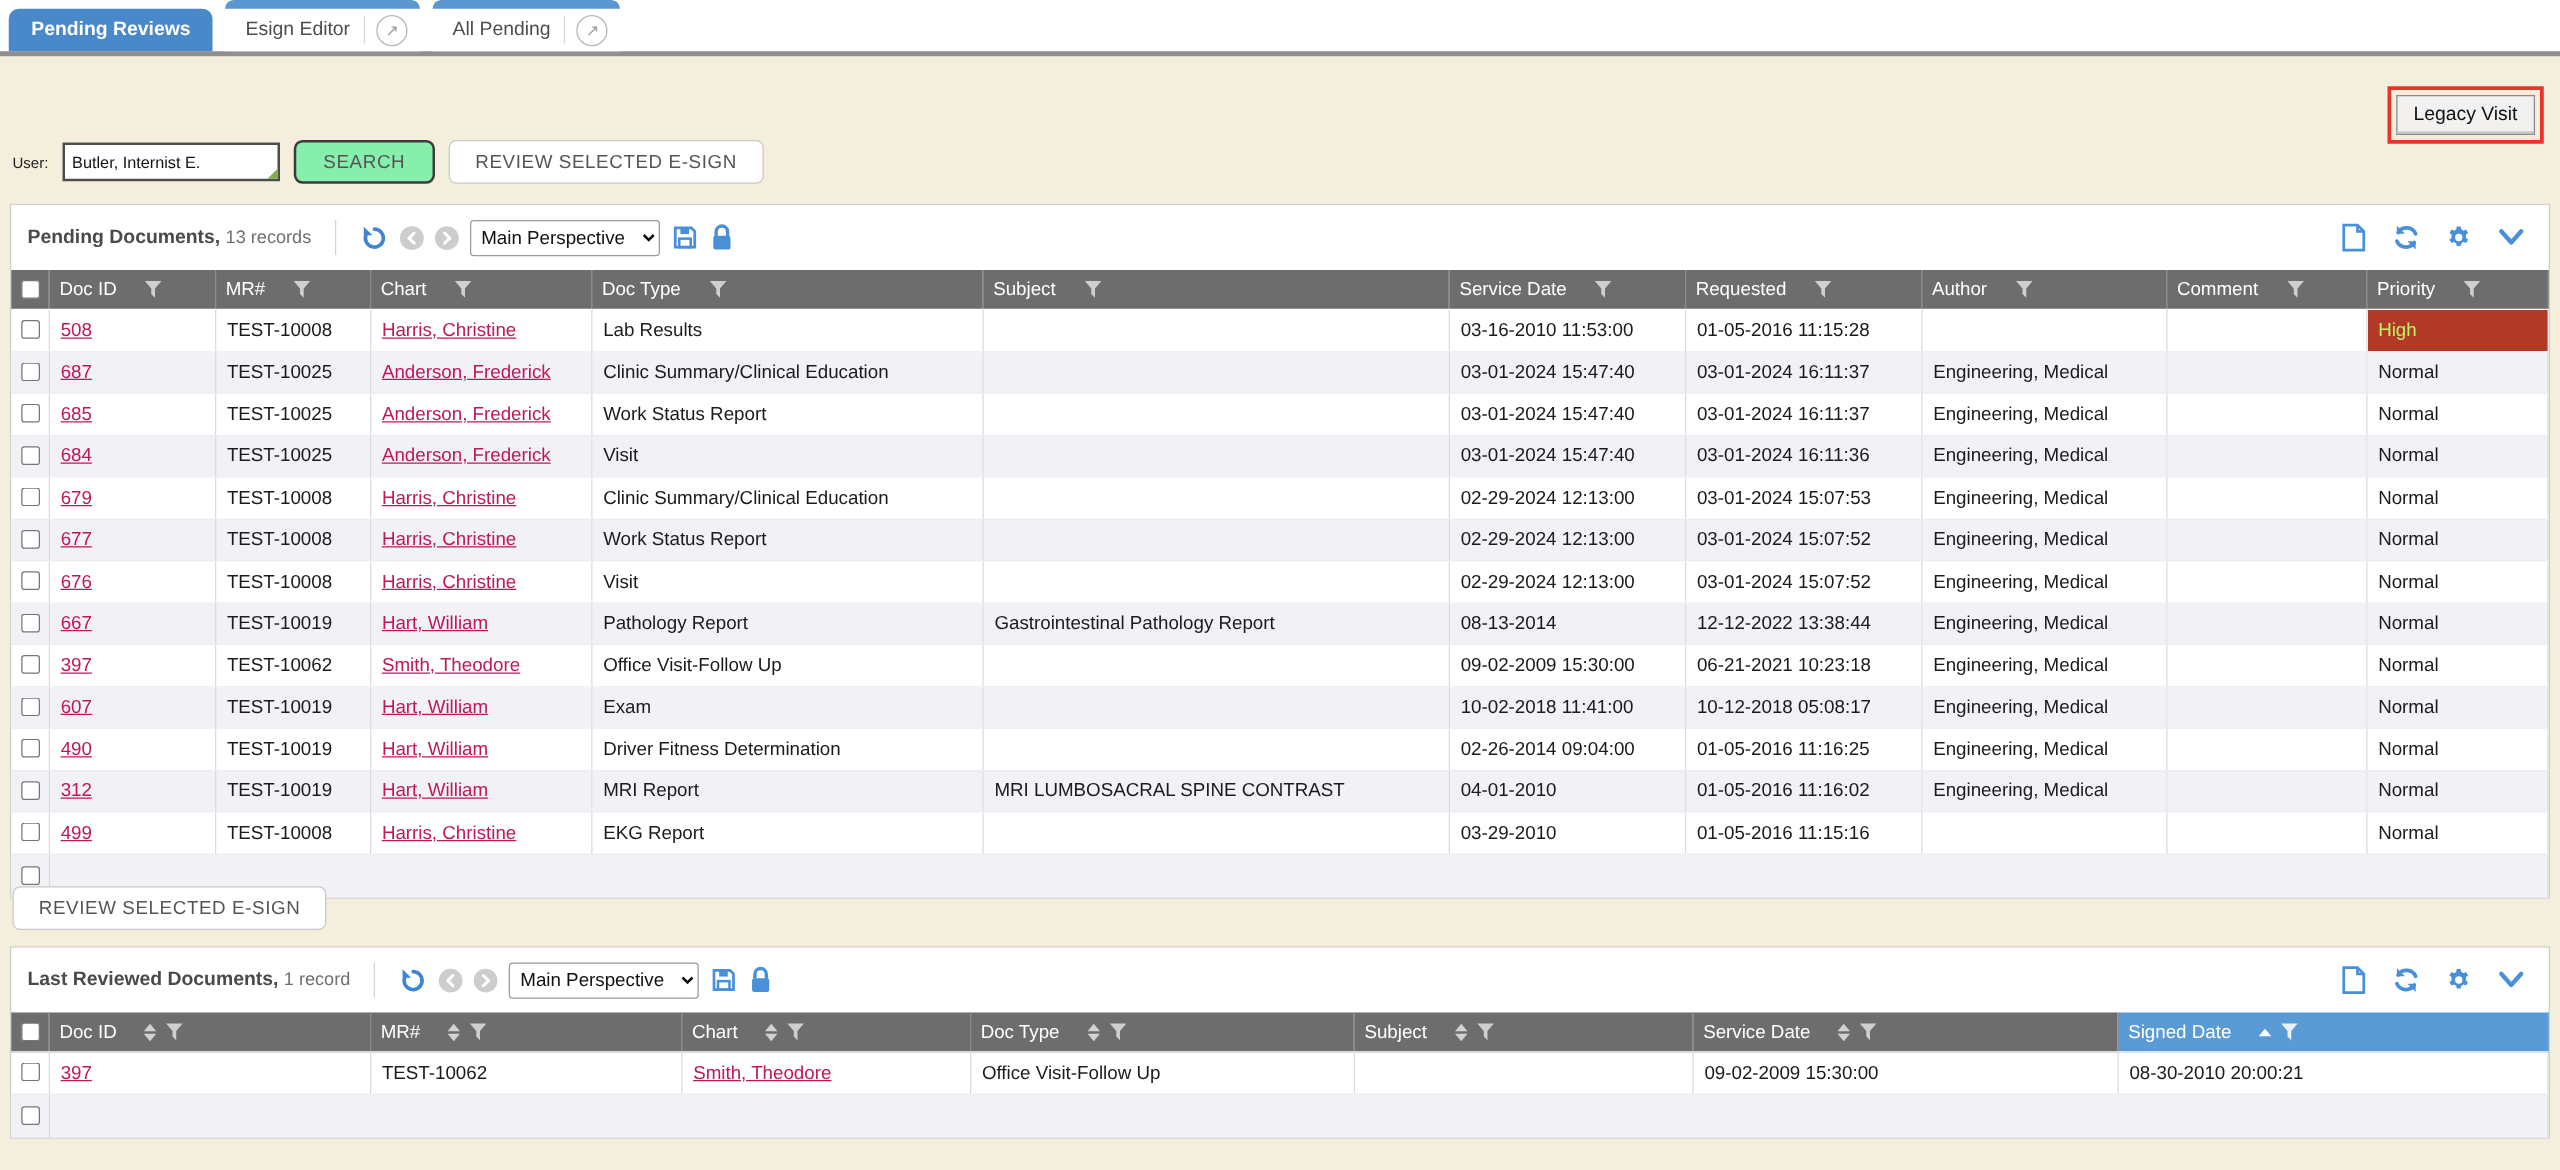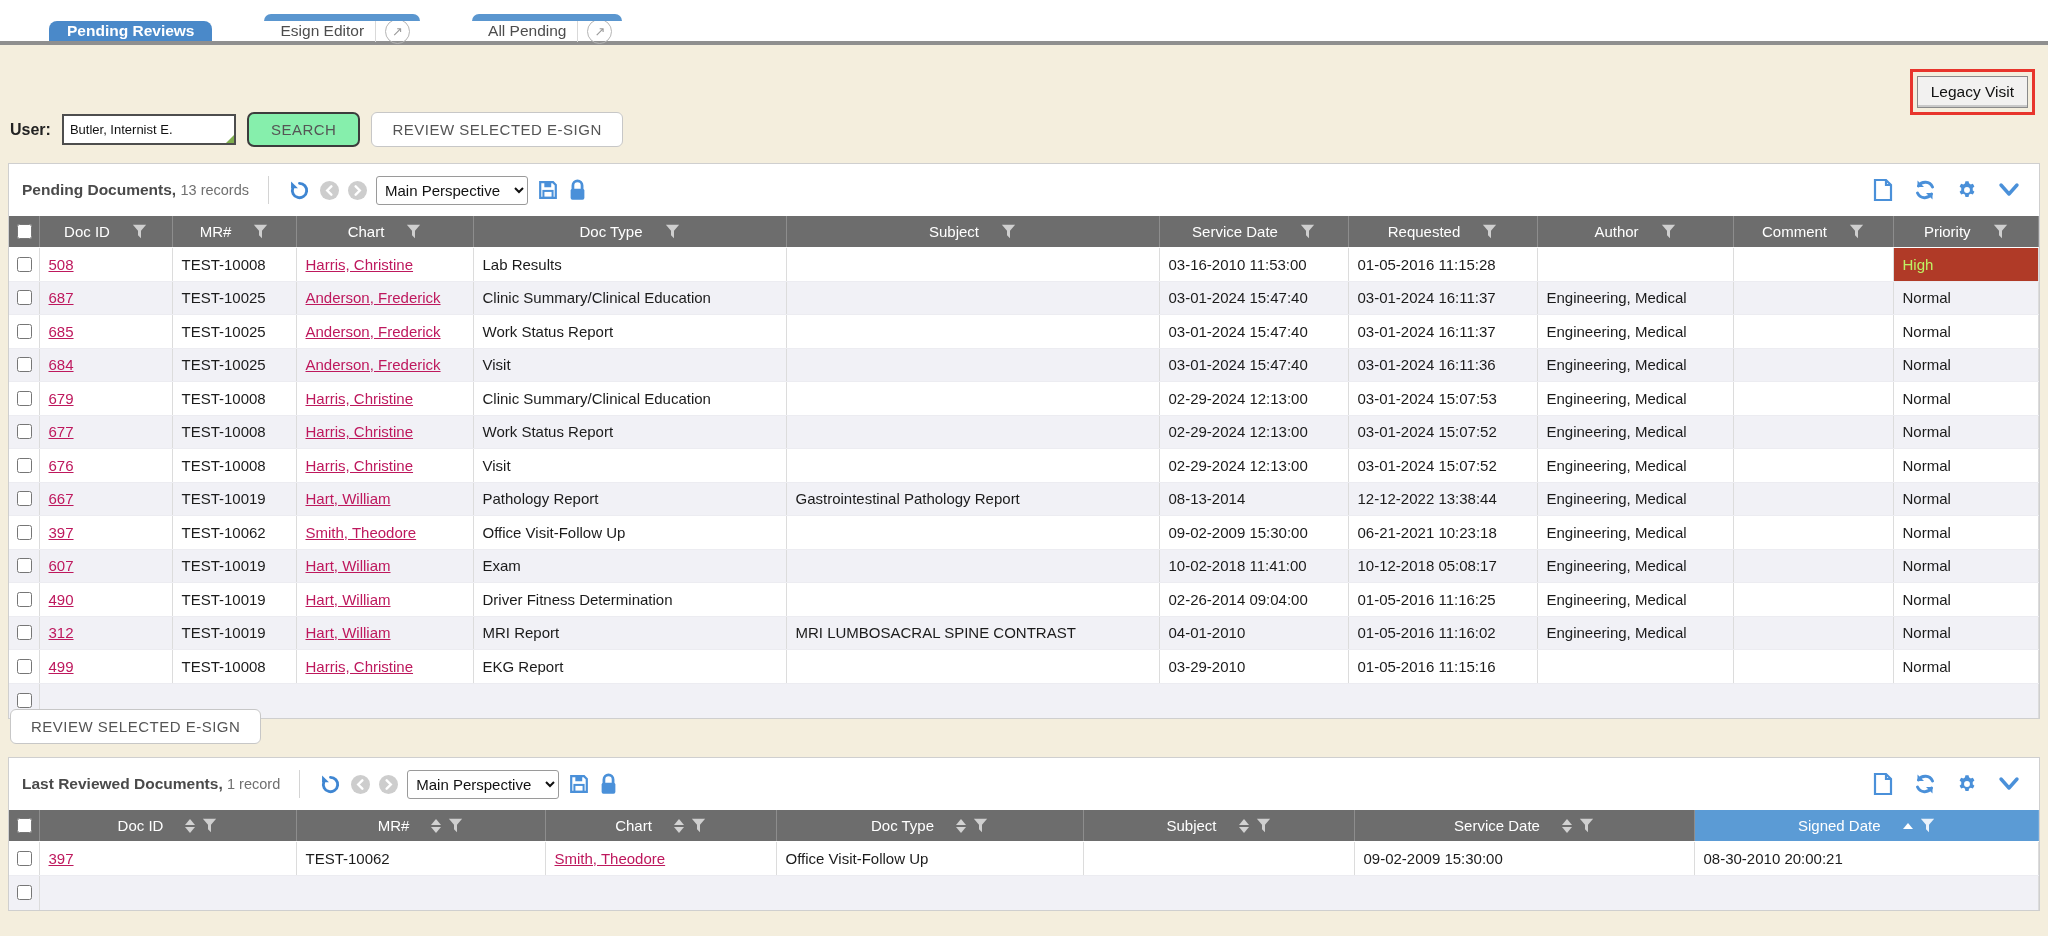--- a/index.html
+++ b/index.html
@@ -2,40 +2,40 @@
 <html><head>
 <meta charset="utf-8">
 <style>
   html,body{margin:0;padding:0;}
   .screen{width:2048px;height:936px;position:relative;background:#f4eedd;
           font-family:"Liberation Sans","DejaVu Sans",sans-serif;color:#1b1b1b;overflow:hidden;}
 
   
   .tabbar{background:#fff;height:41px;border-bottom:4px solid #8f8f8f;
           display:flex;align-items:flex-end;padding-left:7px;gap:10px;}
-  .tab{height:20px;border-radius:8px 8px 0 0;display:flex;align-items:center;
-       font-size:15.5px;cursor:pointer;margin-left:42px;}
+  .tab{height:34px;border-radius:8px 8px 0 0;display:flex;align-items:center;
+       font-size:15.5px;cursor:pointer;}
   .tab.active{background:#4a89c9;color:#fff;font-weight:bold;padding:0 18px;}
   .tab.inactive{background:#fff;color:#4d4d4d;position:relative;padding:7px 10px 0 16px;}
   .tab.inactive::before{content:"";position:absolute;top:0;left:0;right:0;height:7px;
        background:#5a96cf;border-radius:8px 8px 0 0;}
   .tab-divider{width:1px;height:22px;background:#d9d9d9;margin:0 9px 0 11px;}
   .ext-icon{width:23px;height:23px;border:1.5px solid #b5b5b5;border-radius:50%;
        display:inline-flex;align-items:center;justify-content:center;
        color:#9a9a9a;font-size:13px;line-height:1;}
 
   
   .legacy-wrap{position:absolute;top:69px;right:13px;border:3px solid #e8352c;padding:4px;}
   .legacy-btn{font-size:15.5px;background:#f2f1f0;border:1px solid #8a8a8a;
        box-shadow:inset 0 -2px 0 #c9c9c9;padding:6px 13px;color:#111;cursor:pointer;
        font-family:inherit;}
 
   
   .userbar{position:absolute;left:10px;top:112px;display:flex;align-items:center;gap:11px;}
-  .userbar label{font-size:16px;color:#222;font-weight:bold;}
+  .userbar label{font-size:12px;color:#222;}
   .user-input-wrap{position:relative;}
   .user-input{width:158px;height:27px;border:2px solid #4d4d4d;font-size:13px;
        padding:0 6px;font-family:inherit;color:#111;background:#fff;}
   .resize-grip{position:absolute;right:2px;bottom:2px;width:0;height:0;
        border-left:8px solid transparent;border-bottom:8px solid #7fae4e;}
   .btn-search{font-size:15px;color:#555;background:#86efac;border:2.5px solid #3c3c3c;
        border-radius:7px;padding:7px 22px;cursor:pointer;font-family:inherit;letter-spacing:.5px;}
   .btn-review{font-size:15px;color:#555;background:#fff;border:1px solid #c7c7c7;
        border-radius:6px;padding:8px 20px;cursor:pointer;font-family:inherit;letter-spacing:.5px;}
 
@@ -55,21 +55,21 @@
        display:inline-flex;align-items:center;justify-content:center;}
   .perspective{font-size:15px;height:29px;border:1px solid #9a9a9a;border-radius:3px;
        padding:0 4px;min-width:152px;font-family:inherit;color:#111;background:#fff;}
   .tb-spacer{flex:1;}
   .tb-right{display:flex;align-items:center;gap:19px;margin-right:4px;}
 
   
   table.grid{border-collapse:collapse;table-layout:fixed;width:100%;}
   .grid th{background:#6d6d6d;color:#fff;font-weight:normal;font-size:15px;height:31px;
        text-align:left;padding:0 8px;border-right:1px solid #8d8d8d;border-bottom:1px solid #fff;}
-  .grid th .th-flex{display:flex;align-items:center;justify-content:center;gap:22px;}
+  .grid th .th-flex{display:flex;align-items:center;justify-content:flex-start;gap:22px;}
   .grid th.col-check{text-align:center;padding:0;}
   .grid td{font-size:15px;height:32.5px;padding:0 9px;border-right:1px solid #dcdcdc;
        border-bottom:1px solid #ececf1;white-space:nowrap;overflow:hidden;}
   .grid td.col-check{text-align:center;padding:0;border-right:1px solid #dcdcdc;}
   .grid tr.stripe td{background:#f1f1f6;}
   .grid td a{color:#be185d;text-decoration:underline;}
   .grid td[data-val="High"]{background:#b03a27;color:#bef264;}
   .grid input[type=checkbox]{width:15px;height:15px;}
   .hdr-icons{display:inline-flex;align-items:center;gap:7px;}
   .sort-pair{display:inline-flex;flex-direction:column;gap:2px;}

